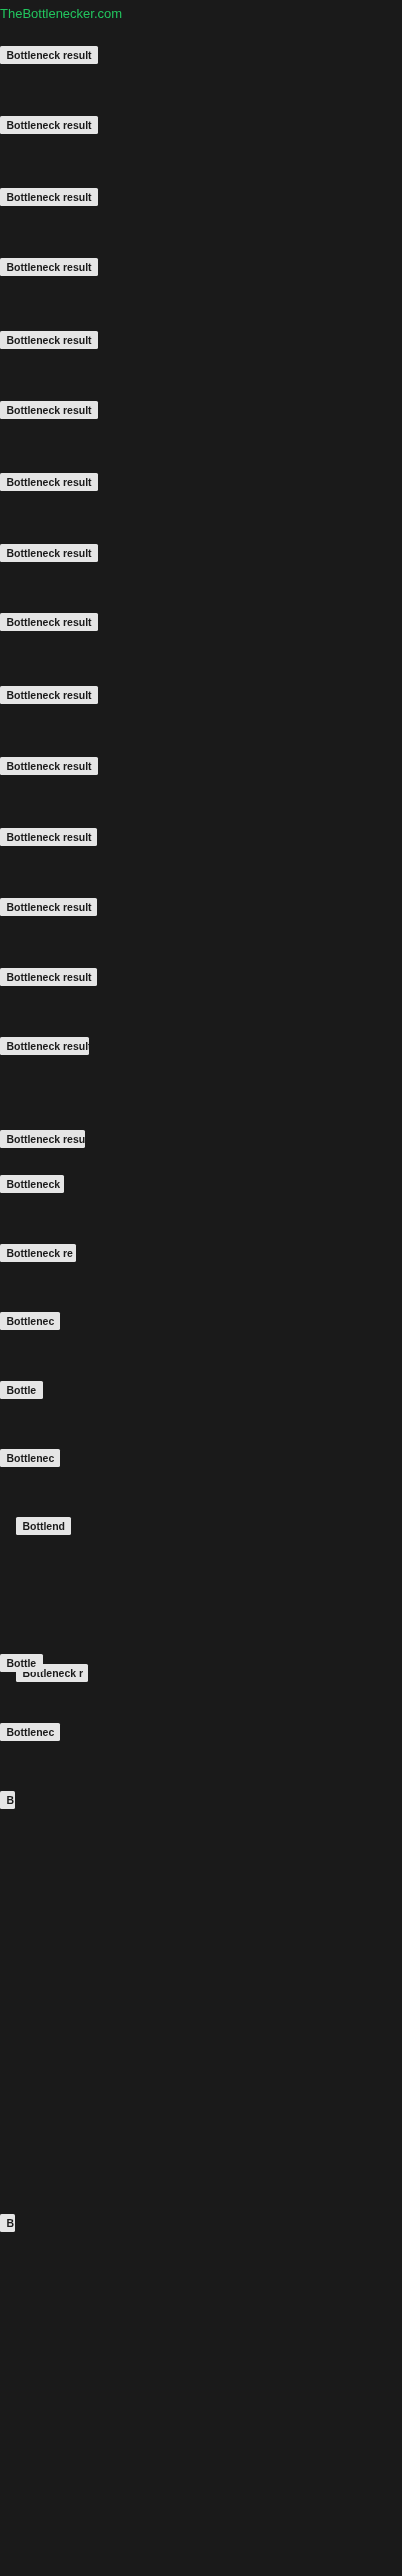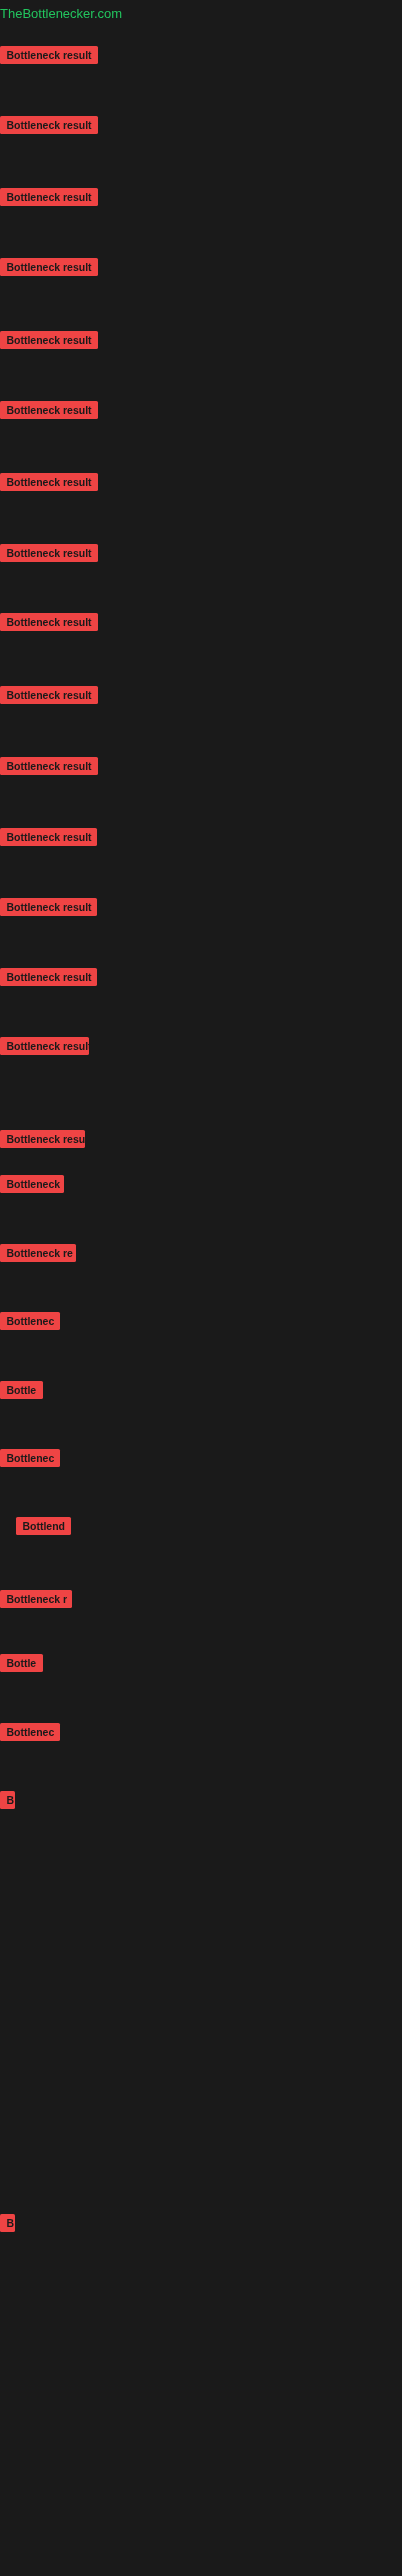--- a/index.html
+++ b/index.html
@@ -21,21 +21,21 @@
       padding: 6.4px 0 3.2px 0;
       font-weight: normal;
     }
     .bottleneck-item {
       position: absolute;
       left: 0;
       display: flex;
       align-items: center;
     }
     .bottleneck-badge {
-      background-color: #ef4444;
+      background-color: #e5e5e5;
       color: #1a1a1a;
       font-size: 10.5px;
       font-weight: bold;
       padding: 3.2px 6.4px;
       white-space: nowrap;
       overflow: hidden;
       border-radius: 1.6px;
     }
   </style>
 </head>
@@ -102,21 +102,21 @@
   </div>
 <div class="bottleneck-item" style="top: 1381px;">
     <div class="bottleneck-badge" style="max-width: 44px;">Bottle</div>
   </div>
 <div class="bottleneck-item" style="top: 1449px;">
     <div class="bottleneck-badge" style="max-width: 60px;">Bottlenec</div>
   </div>
 <div class="bottleneck-item" style="top: 1517px; padding-left: 16px;">
     <div class="bottleneck-badge" style="max-width: 55px;">Bottlend</div>
   </div>
-<div class="bottleneck-item" style="top: 1590px;">
+<div class="bottleneck-item" style="top: 1664px; padding-left: 16px;">
     <div class="bottleneck-badge" style="max-width: 72px;">Bottleneck r</div>
   </div>
 <div class="bottleneck-item" style="top: 1654px;">
     <div class="bottleneck-badge" style="max-width: 44px;">Bottle</div>
   </div>
 <div class="bottleneck-item" style="top: 1723px;">
     <div class="bottleneck-badge" style="max-width: 60px;">Bottlenec</div>
   </div>
 <div class="bottleneck-item" style="top: 1791px;">
     <div class="bottleneck-badge" style="max-width: 14.5px;">B</div>

